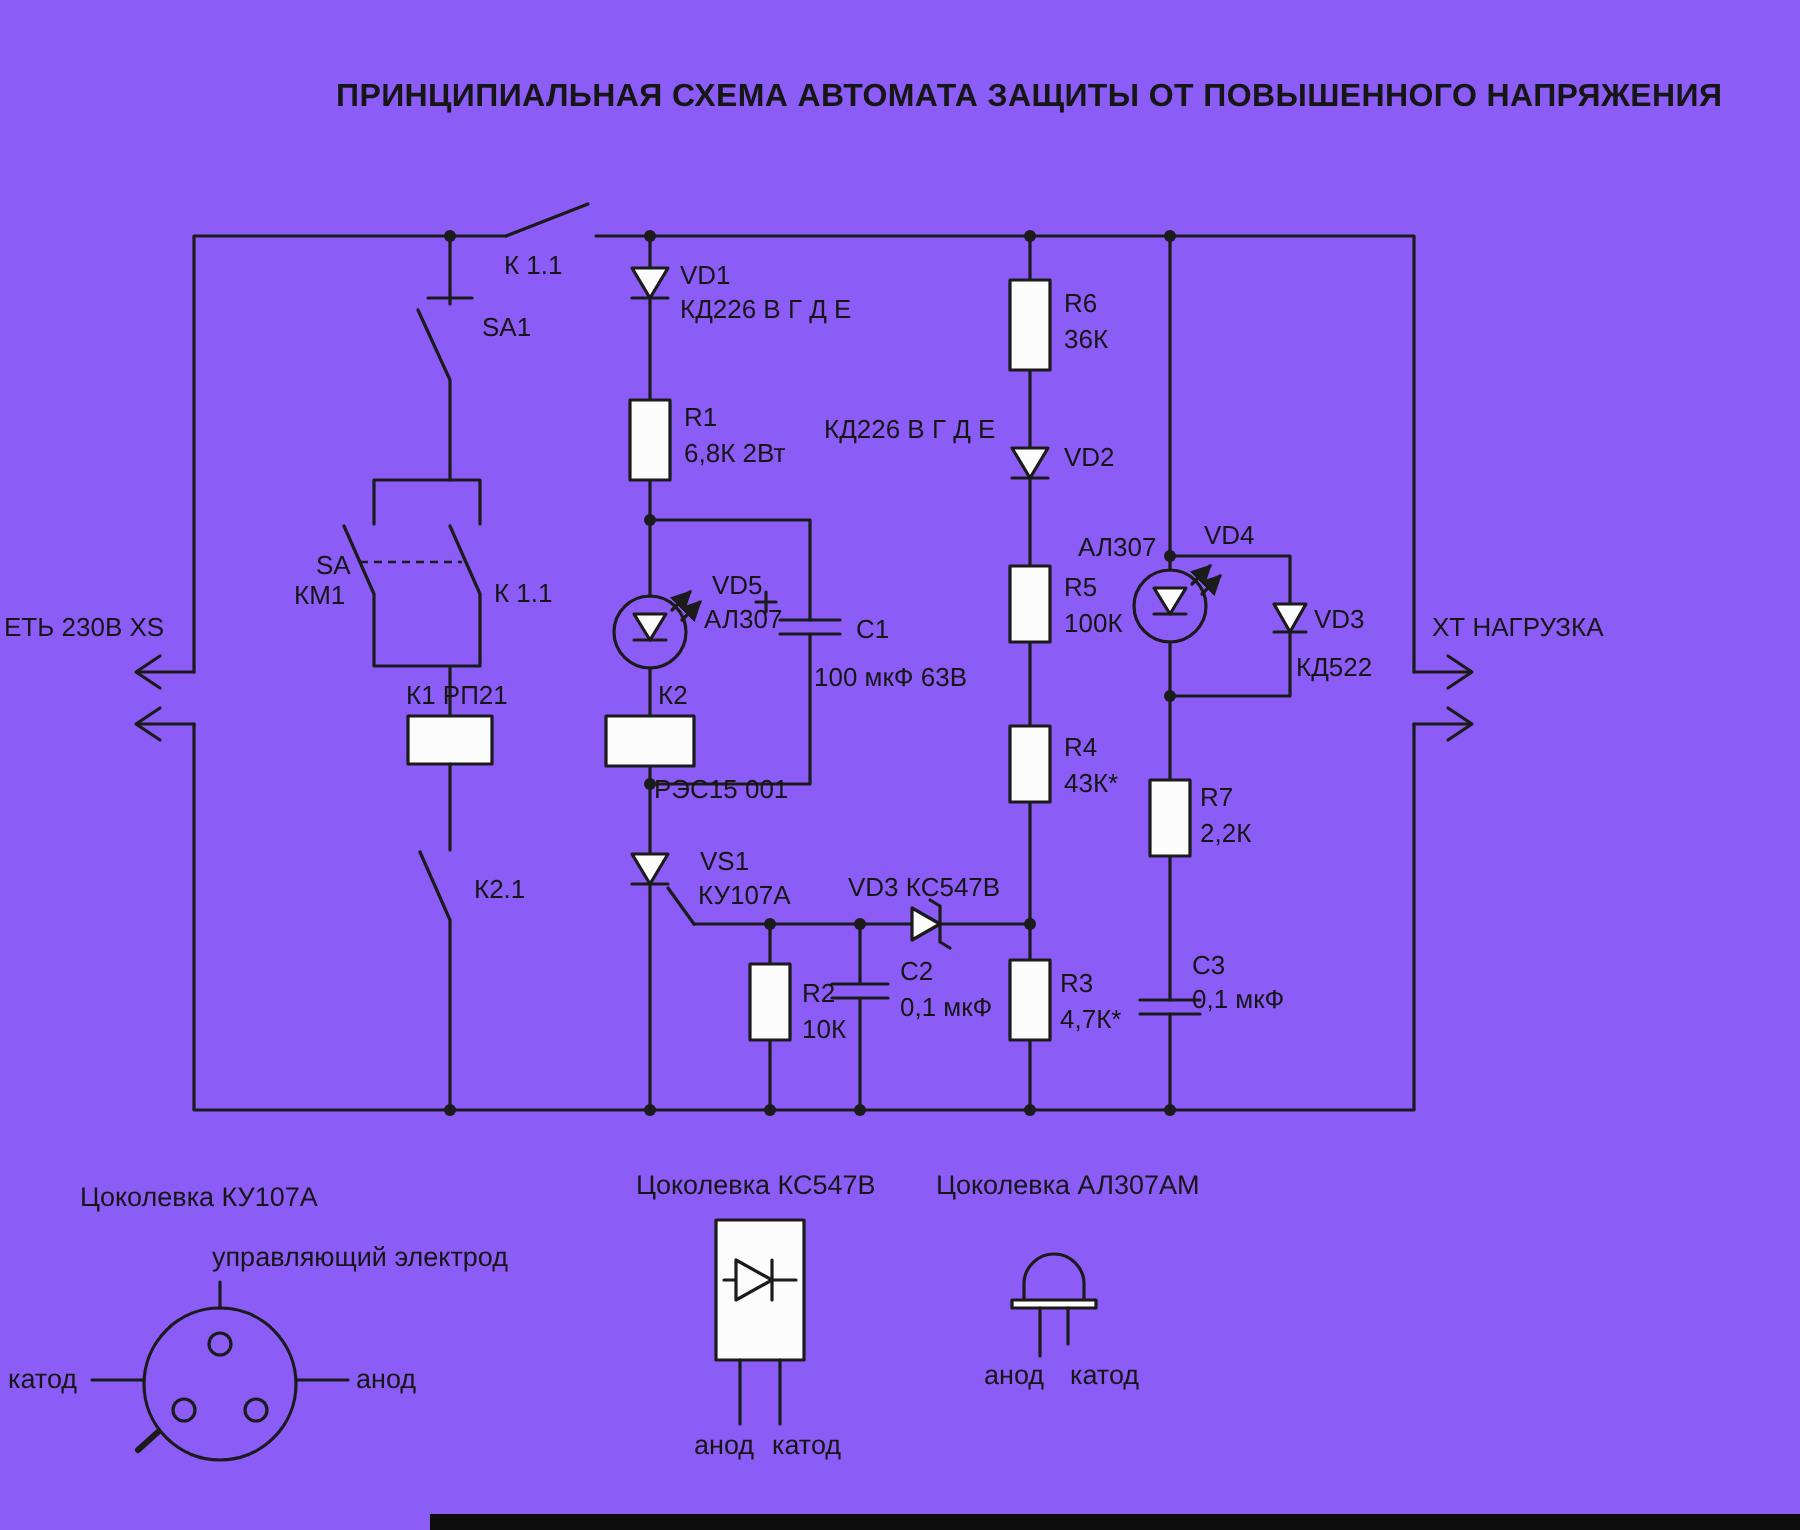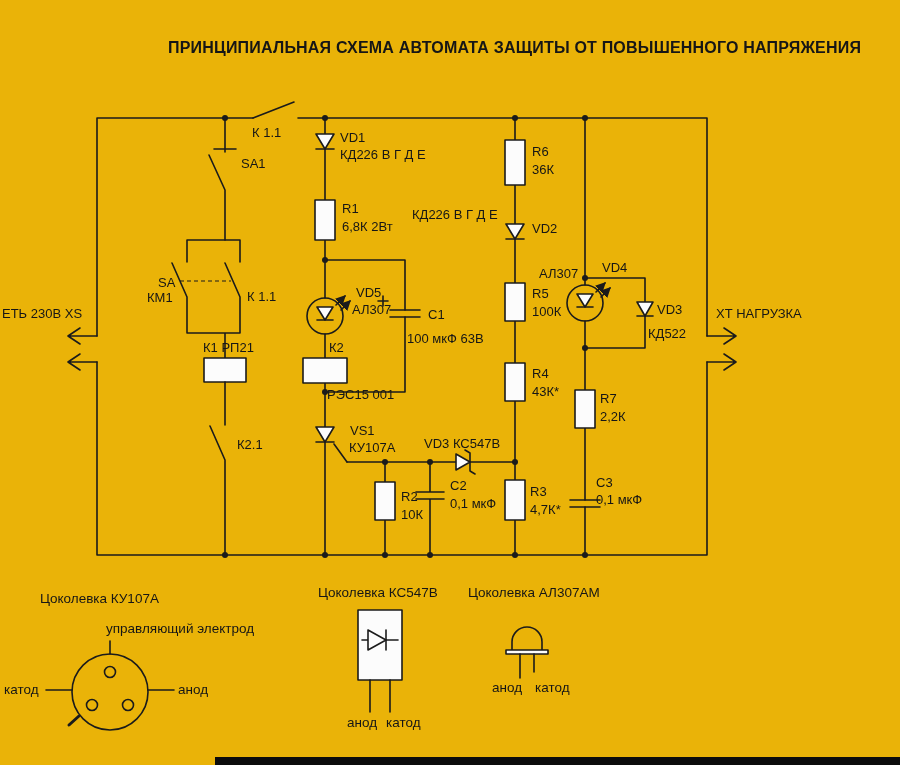--- a/index.html
+++ b/index.html
@@ -1,16 +1,16 @@
 <!DOCTYPE html>
 <html><head>
 <meta charset="utf-8">
 <style>
   html,body{margin:0;padding:0;background:#e9e9e9;}
-  #canvas{position:relative;width:900px;height:765px;background:#eab308;overflow:hidden;
+  #canvas{position:relative;width:900px;height:765px;background:#8b5cf6;overflow:hidden;
           font-family:"Liberation Sans",sans-serif;}
   svg{position:absolute;left:0;top:0;}
   text{fill:#161616;font-family:"Liberation Sans",sans-serif;}
   .title{font-size:16px;font-weight:bold;letter-spacing:.2px;}
   .lbl{font-size:13px;}
   .ptitle{font-size:13.5px;}
   .w{stroke:#1b1b1b;stroke-width:1.6;fill:none;stroke-linecap:round;stroke-linejoin:round;}
   .wf{stroke:#1b1b1b;stroke-width:1.6;fill:#fcfcfc;stroke-linejoin:round;}
   .dash{stroke:#1b1b1b;stroke-width:1.2;fill:none;stroke-dasharray:4 3;}
   .dot{fill:#1b1b1b;stroke:none;}

